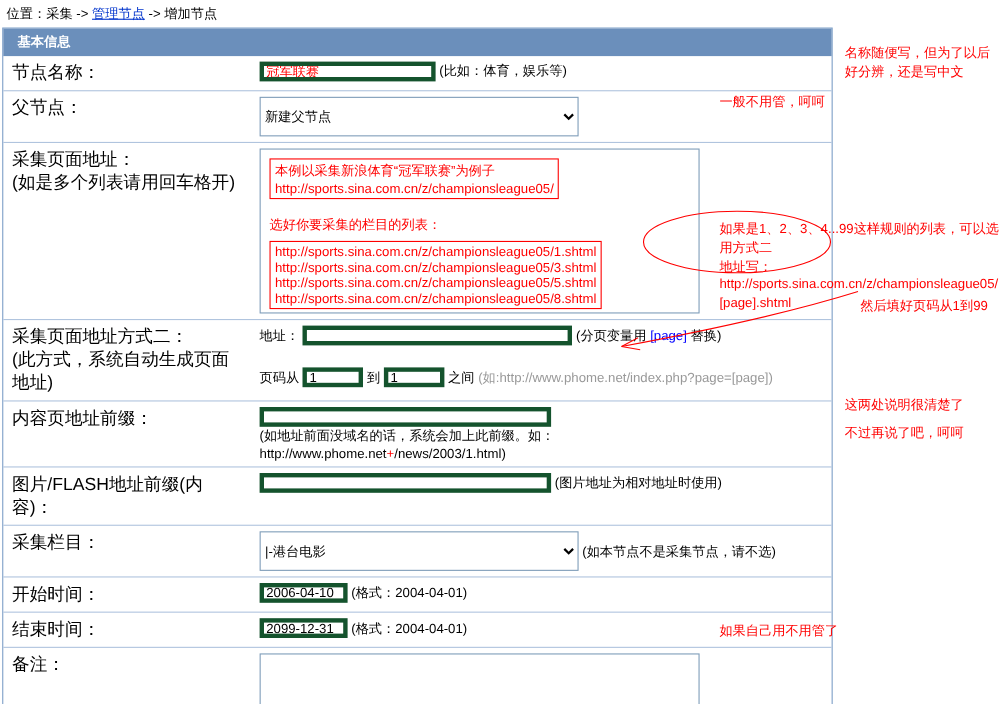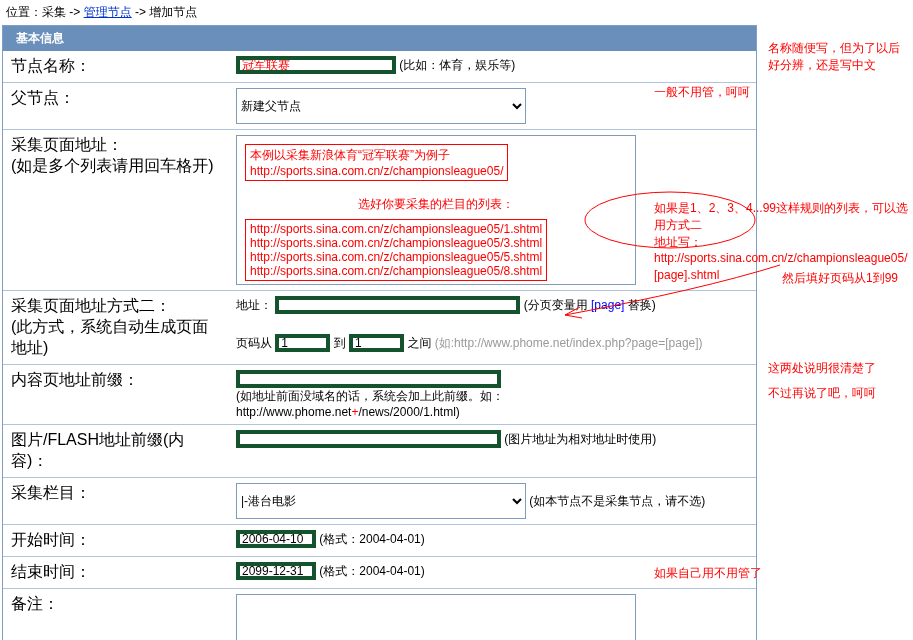--- a/index.html
+++ b/index.html
@@ -11,21 +11,21 @@
   .header-bar { background: #6b8fbb; color: #fff; font-weight: bold; padding: 4px 13px; font-size: 12px; }
   .row { display: flex; border-bottom: 1px solid #b0c4de; }
   .row:last-child { border-bottom: none; }
   .label-cell { width: 225px; padding: 5px 8px; font-size: 16px; vertical-align: top; }
   .value-cell { flex: 1; padding: 5px 8px; font-size: 12px; }
   .text-input { border: 4px solid #14532d; height: 18px; padding: 1px 2px; font-size: 12px; font-family: inherit; }
   .red-text { color: #f00; }
   .select { border: 1px solid #7f9db9; height: 36px; font-size: 12px; font-family: inherit; background: #fff; }
   .textarea-box { border: 1px solid #7f9db9; width: 400px; height: 150px; padding: 8px; position: relative; overflow: visible; font-family: inherit; }
   .inner-red-box { border: 1px solid #f00; padding: 2px 4px; display: inline-block; color: #f00; font-size: 12px; margin-bottom: 10px; }
-  .red-para { color: #f00; font-size: 12px; line-height: 1.3; text-align: center; }
+  .red-para { color: #f00; font-size: 12px; line-height: 1.3; }
   .gray { color: #999; }
   .annotation { position: absolute; color: #f00; font-size: 12px; line-height: 1.4; }
   .svg-overlay { position: absolute; pointer-events: none; }
   textarea.remark { width: 400px; height: 115px; border: 1px solid #7f9db9; font-family: inherit; }
 </style>
 </head>
 <body>
 
 <div class="page">
   <div class="breadcrumb">
@@ -94,21 +94,21 @@
           <span class="gray">(如:http://www.phome.net/index.php?page=[page])</span>
         </div>
       </div>
     </div>
 
     <div class="row" style="align-items:flex-start">
       <div class="label-cell">内容页地址前缀：</div>
       <div class="value-cell">
         <input class="text-input" style="width: 265px;"><br>
         <span>(如地址前面没域名的话，系统会加上此前缀。如：</span><br>
-        <span>http://www.phome.net</span><span style="color:#f00">+</span><span>/news/2000/1.html)</span>
+        <span>http://www.phome.net</span><span style="color:#f00">+</span><span>/news/2003/1.html)</span>
       </div>
     </div>
 
     <div class="row">
       <div class="label-cell">图片/FLASH地址前缀(内容)：</div>
       <div class="value-cell">
         <input class="text-input" style="width: 265px;">
         <span>(图片地址为相对地址时使用)</span>
       </div>
     </div>

